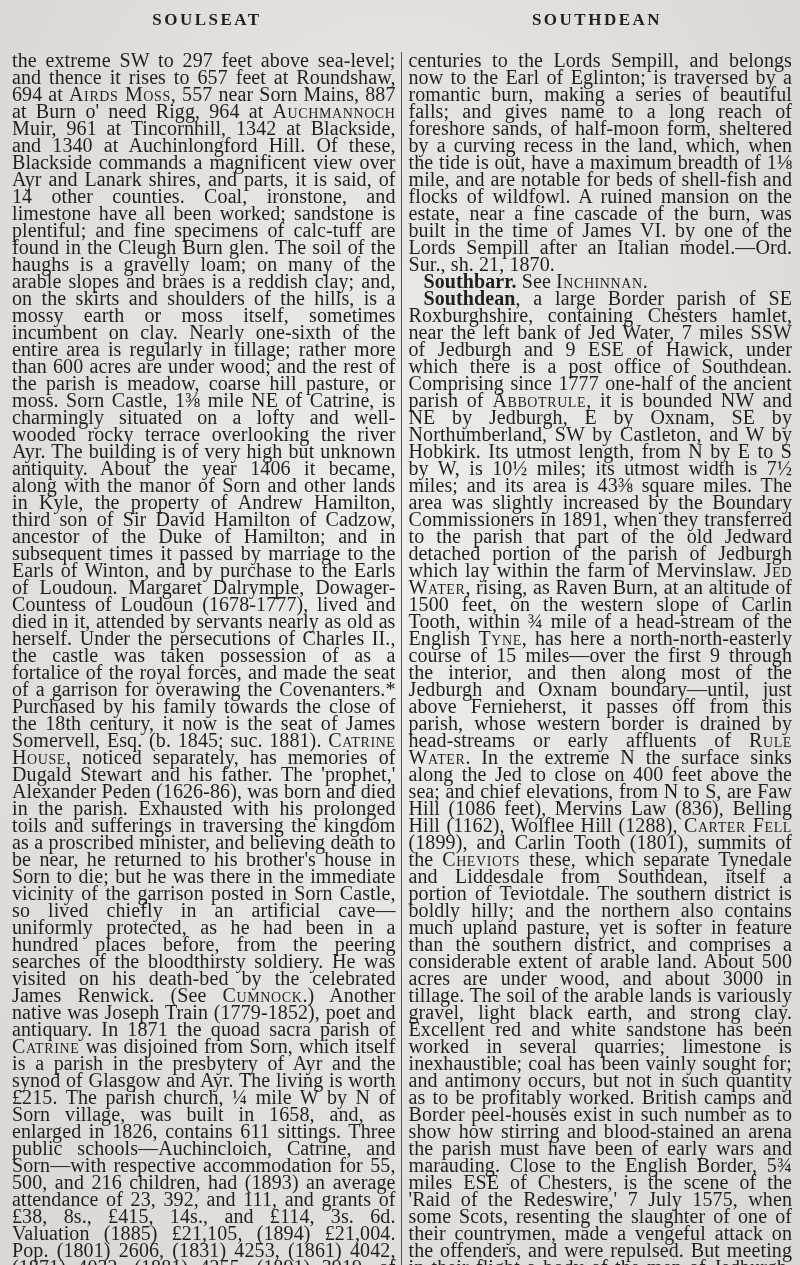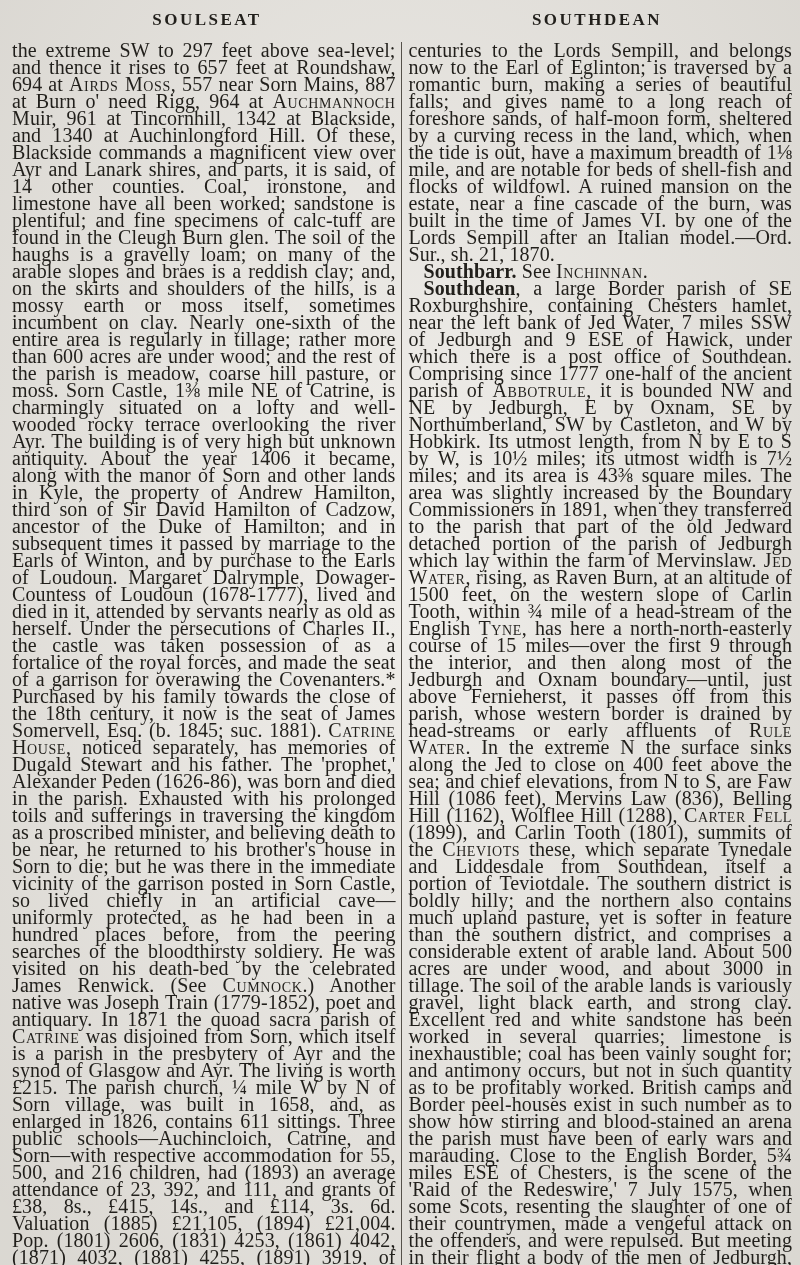--- a/index.html
+++ b/index.html
@@ -13,21 +13,21 @@
     width:800px;height:1265px;
     margin:0 auto;
     box-sizing:border-box;
     background:var(--paper);
     background-image:radial-gradient(ellipse at 50% 45%, rgba(255,255,255,.35), rgba(0,0,0,.06) 95%);
     color:var(--ink);
     padding:10px 8px 0 12px;
     overflow:hidden;
     font-family:"Liberation Serif","DejaVu Serif",serif;
   }
-  .head-row{display:flex;margin-bottom:12px;}
+  .head-row{display:flex;margin-bottom:22px;}
   .running-head{
     flex:1;text-align:center;font-weight:bold;
     font-size:17px;letter-spacing:2.5px;
   }
   .cols{display:flex;align-items:stretch;}
   .col{flex:1;min-width:0;}
   .col-left{padding-right:5px;}
   .col-right{padding-left:7px;}
   .divider{width:1px;background:var(--rule);}
   p.para{

